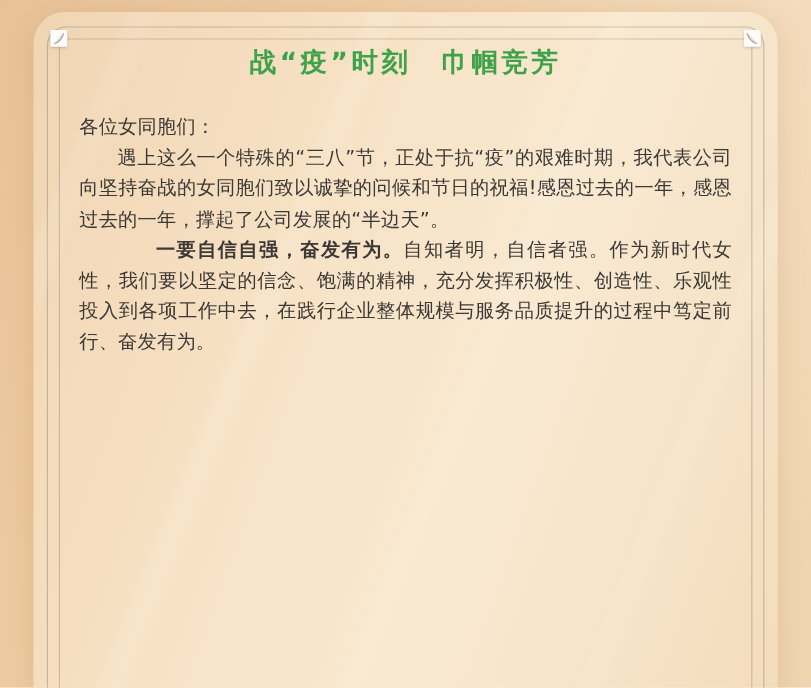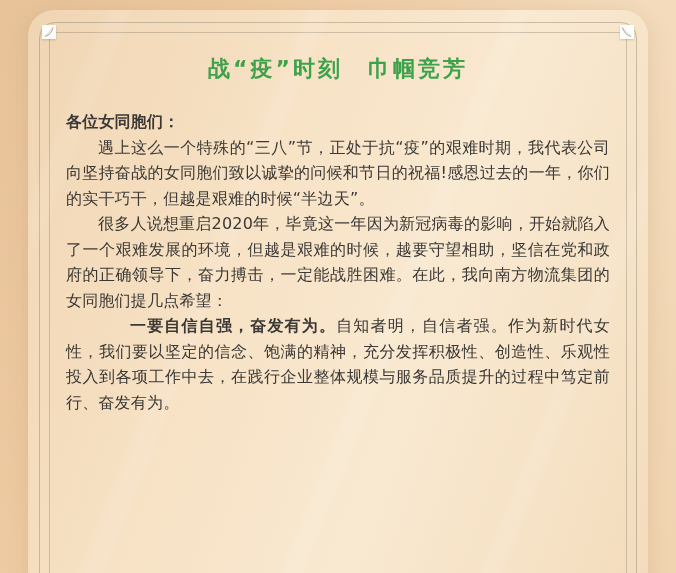--- a/index.html
+++ b/index.html
@@ -76,39 +76,39 @@
   .corner-box.left  { left: 14px; }
   .corner-box.right { right: 14px; }
   .corner-box svg { display: block; }
 
   .content {
     position: relative;
     z-index: 2;
     padding: 30px 38px 0 38px;
   }
   .title {
-    margin: 16px 0 27px 0;
+    margin: 0 0 27px 0;
     font-size: 22px;
     line-height: 26px;
     font-weight: bold;
     text-align: center;
     letter-spacing: 3px;
     color: #3ea24b;
   }
   .body-text {
     font-size: 16px;
     line-height: 25.5px;
     letter-spacing: 0.2px;
     color: #3b3835;
     text-align: justify;
     text-justify: inter-ideograph;
   }
   .salutation {
     margin: 0;
-    font-weight: bold;
+    font-weight: normal;
   }
   .para {
     margin: 0;
     text-indent: 2em;
   }
   .para .lead {
     font-weight: bold;
     margin-left: 32px;
   }
 </style>
@@ -134,23 +134,22 @@
         <path d="M2.5 2.5 L11 11.5" fill="none" stroke="#d6d0c4" stroke-width="0.8"></path>
       </svg>
     </div>
 
     <div class="content">
       <h1 class="title">战“疫”时刻　巾帼竞芳</h1>
 
       <div class="body-text">
         <p class="salutation">各位女同胞们：</p>
 
-        <p class="para">遇上这么一个特殊的“三八”节，正处于抗“疫”的艰难时期，我代表公司向坚持奋战的女同胞们致以诚挚的问候和节日的祝福!感恩过去的一年，你们的实干巧干，但越是艰难的时候“半边天”。</p>
+        <p class="para">遇上这么一个特殊的“三八”节，正处于抗“疫”的艰难时期，我代表公司向坚持奋战的女同胞们致以诚挚的问候和节日的祝福!感恩过去的一年，感恩过去的一年，撑起了公司发展的“半边天”。</p>
 
 
-        <p class="para">很多人说想重启2020年，毕竟这一年因为新冠病毒的影响，开始就陷入了一个艰难发展的环境，但越是艰难的时候，越要守望相助，坚信在党和政府的正确领导下，奋力搏击，一定能战胜困难。在此，我向南方物流集团的女同胞们提几点希望：</p>
 
         <p class="para"><span class="lead">一要自信自强，奋发有为。</span><span>自知者明，自信者强。作为新时代女性，我们要以坚定的信念、饱满的精神，充分发挥积极性、创造性、乐观性投入到各项工作中去，在践行企业整体规模与服务品质提升的过程中笃定前行、奋发有为。</span></p>
       </div>
     </div>
 
   </div>
 </div>
 
 </body></html>

